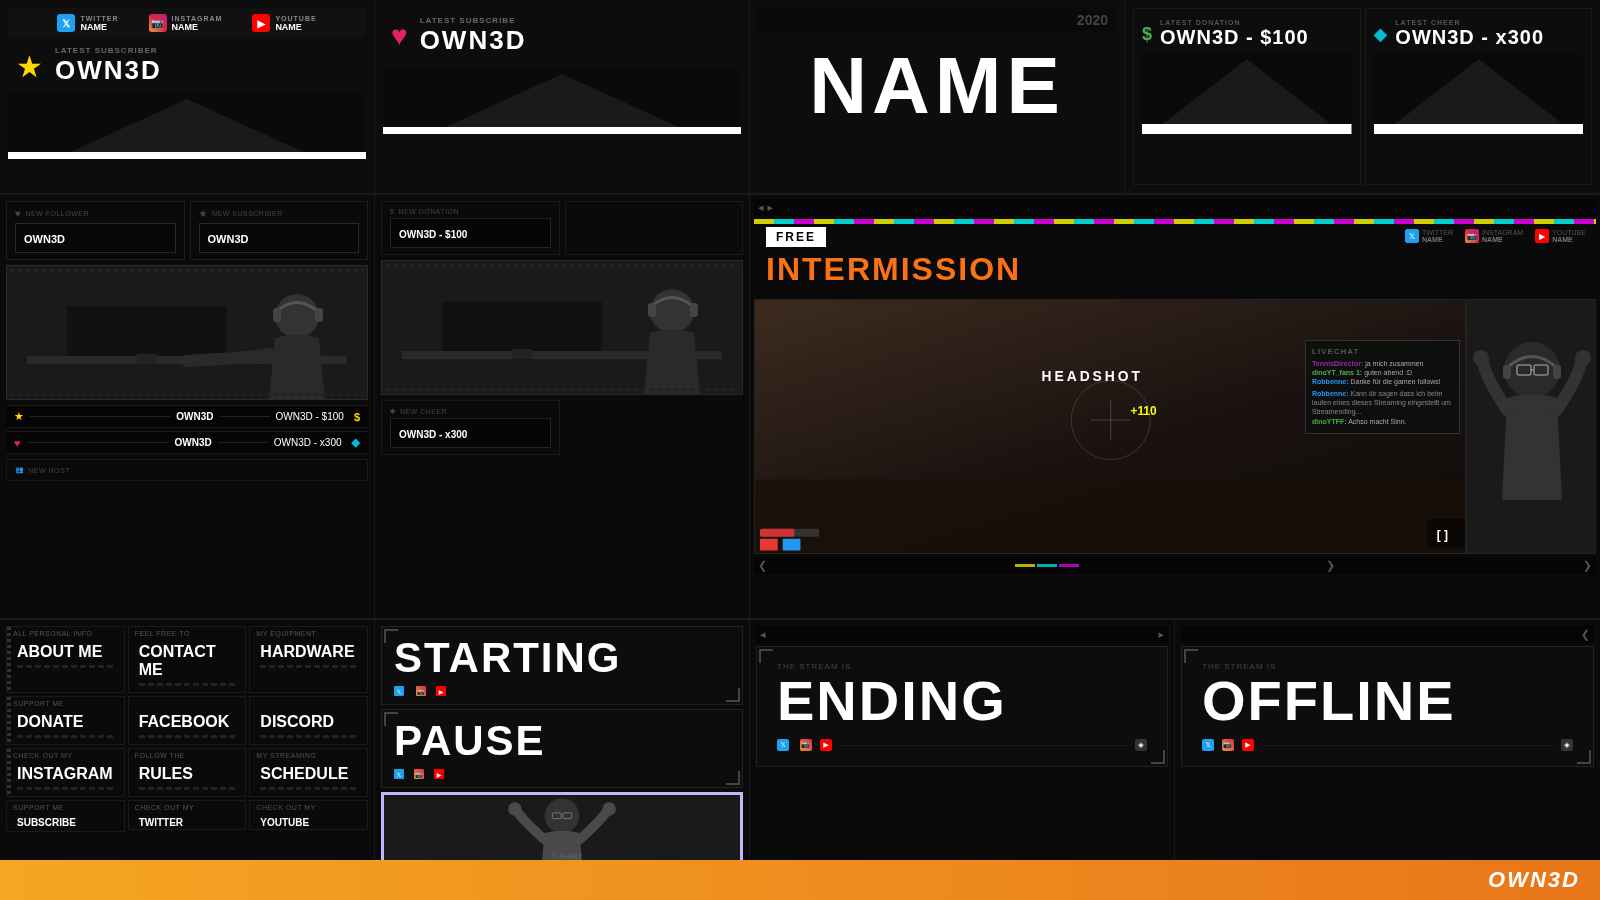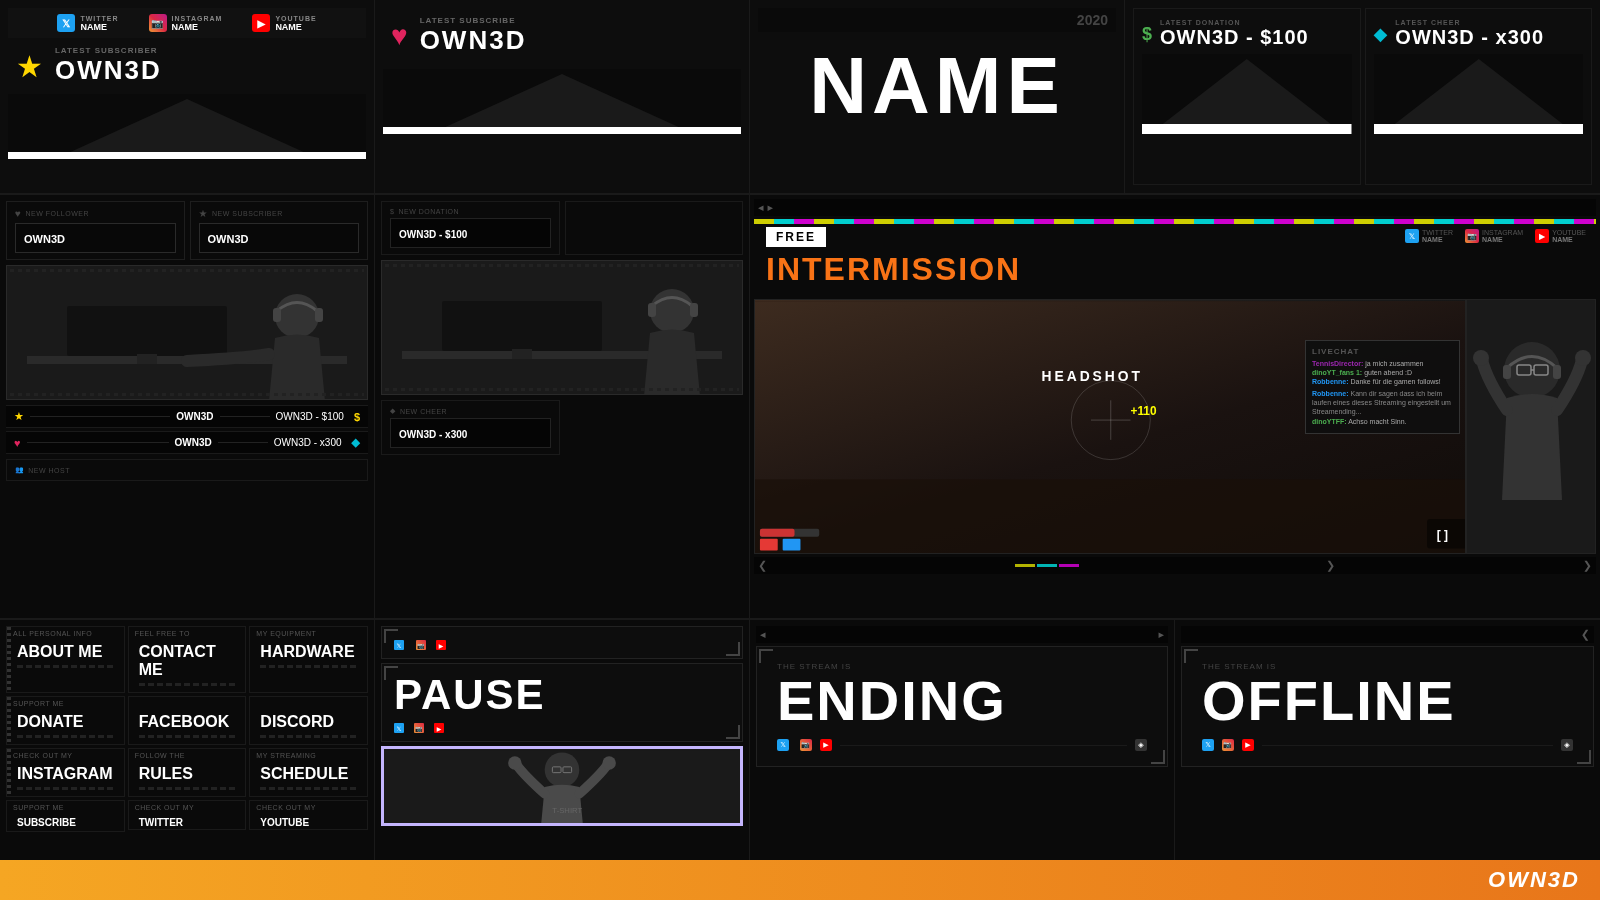--- a/index.html
+++ b/index.html
@@ -640,20 +640,21 @@
           <div class="pb-title" style="font-size:10px">YOUTUBE</div>
         </div>
       </div>
     </div>
 
     <div class="r3cell">
 
       <div style="background:#0d0d0d;border:1px solid #222;padding:8px 12px;position:relative;margin-bottom:4px;overflow:hidden">
         <div class="corner-brackets"></div>
         <div style="font-size:9px;color:#555;letter-spacing:1px;font-weight:bold;text-transform:uppercase"></div>
+        <div style="font-size:42px;font-weight:900;color:white;text-transform:uppercase;letter-spacing:2px;line-height:1.1">STARTING</div>
         <div style="display:flex;gap:10px;margin-top:5px">
           <div style="display:flex;align-items:center;gap:2px">
             <div style="width:10px;height:10px;background:#1da1f2;border-radius:1px;font-size:6px;color:white;display:flex;align-items:center;justify-content:center">𝕏</div>
             <div style="font-size:6px;color:#444"></div>
           </div>
           <div style="display:flex;align-items:center;gap:2px">
             <div style="width:10px;height:10px;background:linear-gradient(45deg,#f09433,#dc2743);border-radius:1px;font-size:6px;color:white;display:flex;align-items:center;justify-content:center">📷</div>
           </div>
           <div style="display:flex;align-items:center;gap:2px">
             <div style="width:10px;height:10px;background:#ff0000;border-radius:1px;font-size:6px;color:white;display:flex;align-items:center;justify-content:center">▶</div>

